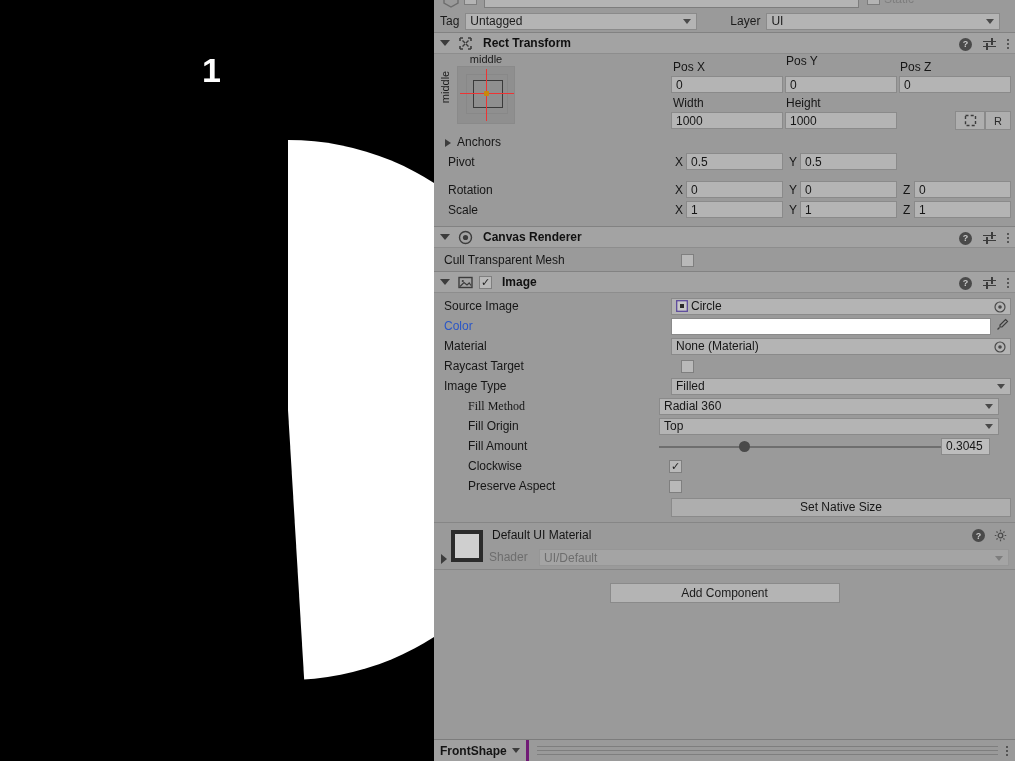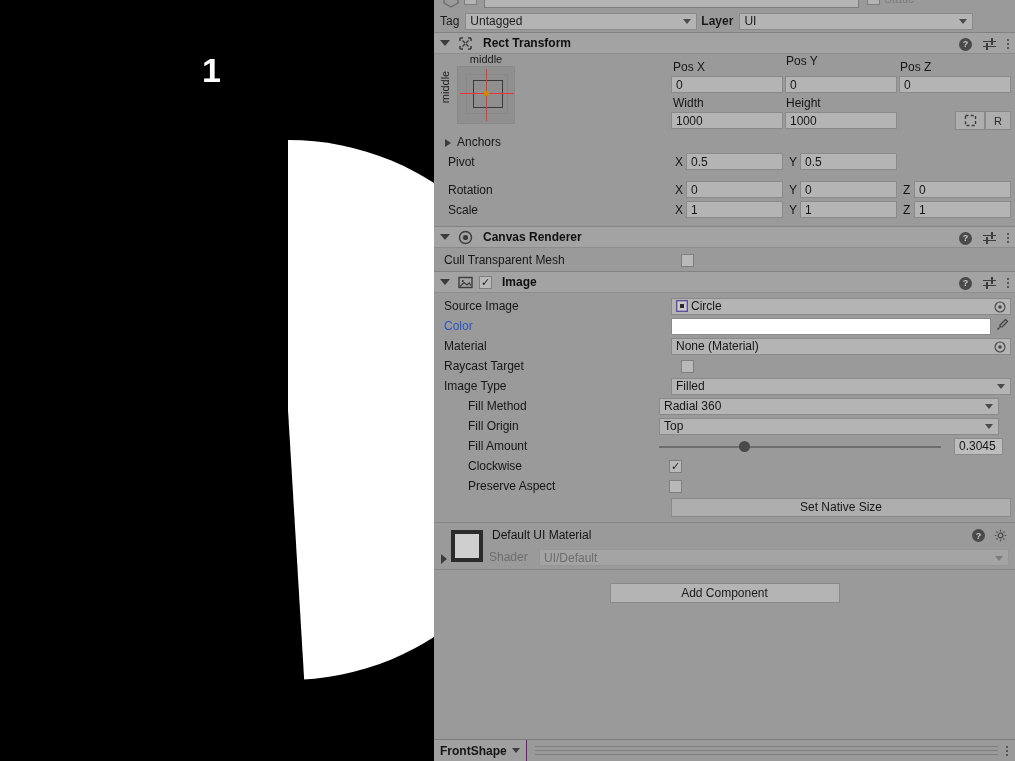--- a/index.html
+++ b/index.html
@@ -189,21 +189,21 @@
   }
 
   
   #statusbar{
     position:absolute; left:0; bottom:0; width:581px; height:22px;
     background:#9a9a9a; border-top:1px solid #7c7c7c;
     display:flex; align-items:center;
   }
   #status-obj{
     height:22px; display:flex; align-items:center; padding:0 6px;
-    background:#a0a0a0; border-right:1px solid #701a75;
+    background:#a0a0a0; border-right:3px solid #701a75;
     font-size:12px; color:#141414; font-weight:bold;
   }
   #status-obj .arrow{
     margin-left:5px;
     width:0;height:0;border-left:4px solid transparent;border-right:4px solid transparent;
     border-top:5px solid #3c3c3c;
   }
   #status-bars{ flex:1; margin:0 8px; }
   #status-bars div{ height:1px; background:#7e7e7e; margin:3px 0; }
   #status-kebab{ margin-right:7px; }
@@ -240,21 +240,21 @@
     <div class="cb2"></div>
     <div class="static-lbl">Static</div>
   </div>
 
   <div id="taglayer">
     <span class="lbl">Tag</span>
     <div class="dropdown" style="width:232px;">
       <span>Untagged</span>
       <span class="arrow"></span>
     </div>
-    <span class="lbl" style="margin-left:4px;font-weight:bold;">Layer</span>
+    <span class="lbl" style="margin-left:33px;">Layer</span>
     <div class="dropdown" style="width:234px;">
       <span>UI</span>
       <span class="arrow"></span>
     </div>
   </div>
 
   <div class="comp-header">
     <span class="foldout"></span>
     <svg width="15" height="15" viewBox="0 0 15 15" style="margin-left:4px;">
       <path d="M2 2 L5 2 M2 2 L2 5 M13 2 L10 2 M13 2 L13 5 M2 13 L5 13 M2 13 L2 10 M13 13 L10 13 M13 13 L13 10" stroke="#3c3c3c" stroke-width="1.6" fill="none"></path>
@@ -443,42 +443,42 @@
 
     <div class="prop">
       <span class="pname ind0" style="width:227px;">Image Type</span>
       <span class="field" style="width:340px;">
         <span>Filled</span>
         <span class="arrow" style="position:absolute;right:5px;top:50%;margin-top:-2px;width:0;height:0;border-left:4px solid transparent;border-right:4px solid transparent;border-top:5px solid #4a4a4a;"></span>
       </span>
     </div>
 
     <div class="prop">
-      <span class="pname" style="width:215px;">Fill Method</span>
+      <span class="pname" style="width:215px;font-family:Liberation Serif, serif;">Fill Method</span>
       <span class="field" style="width:340px;">
         <span>Radial 360</span>
         <span class="arrow" style="position:absolute;right:5px;top:50%;margin-top:-2px;width:0;height:0;border-left:4px solid transparent;border-right:4px solid transparent;border-top:5px solid #4a4a4a;"></span>
       </span>
     </div>
 
     <div class="prop">
       <span class="pname" style="width:215px;">Fill Origin</span>
       <span class="field" style="width:340px;">
         <span>Top</span>
         <span class="arrow" style="position:absolute;right:5px;top:50%;margin-top:-2px;width:0;height:0;border-left:4px solid transparent;border-right:4px solid transparent;border-top:5px solid #4a4a4a;"></span>
       </span>
     </div>
 
     <div class="prop">
       <span class="pname" style="width:215px;">Fill Amount</span>
       <span style="position:relative;width:282px;height:17px;display:flex;align-items:center;">
         <span style="position:absolute;left:0;right:0;top:8px;height:2px;background:#6e6e6e;"></span>
         <span id="fill-slider-handle" style="position: absolute; top: 3px; width: 11px; height: 11px; border-radius: 50%; background: rgb(74, 74, 74); left: calc(30% - 5px);"></span>
       </span>
-      <span class="field" style="width:49px;margin-left:13px;overflow:hidden;white-space:nowrap;background:#bdbdbd;">0.3045</span>
+      <span class="field" style="width:49px;margin-left:0;overflow:hidden;white-space:nowrap;background:#bdbdbd;">0.3045</span>
     </div>
 
     <div class="prop">
       <span class="pname" style="width:225px;">Clockwise</span>
       <span class="cbx">
           <span class="tick">✓</span>
         </span>
     </div>
 
     <div class="prop">

